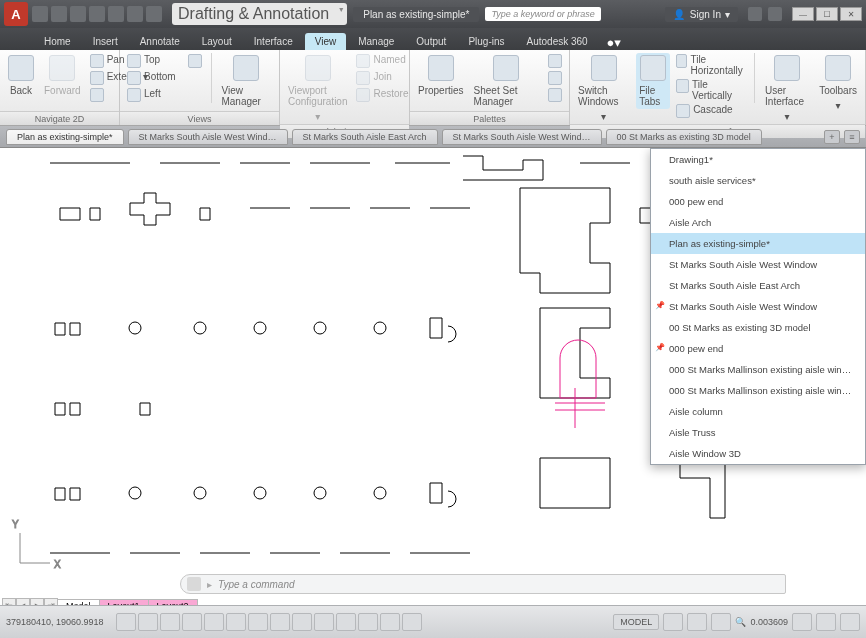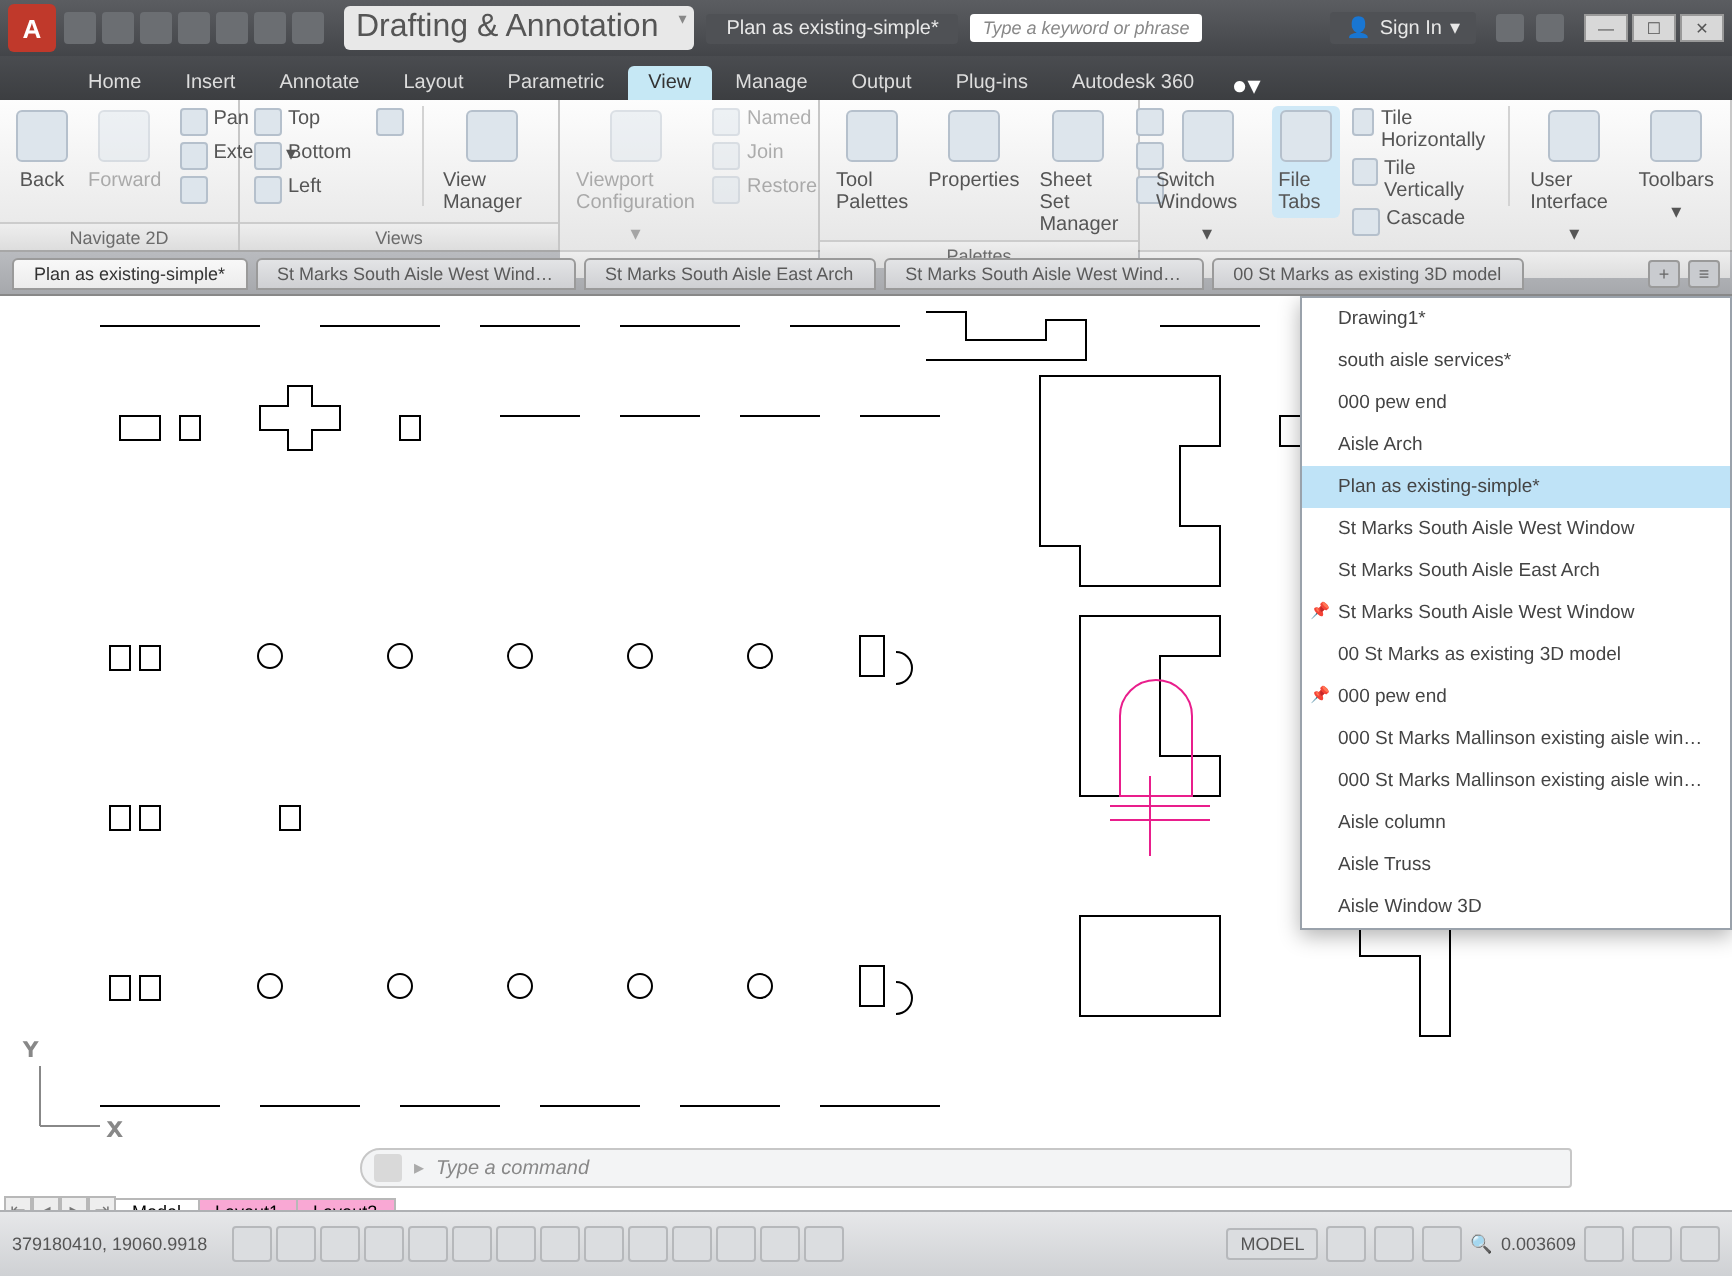--- a/index.html
+++ b/index.html
@@ -103,21 +103,21 @@
     <div>☐</div>
     <div>✕</div>
   </div>
 </div>
 
 <div class="ribbon-tabs" id="ribbon-tabs">
     <div class="tab">Home</div>
     <div class="tab">Insert</div>
     <div class="tab">Annotate</div>
     <div class="tab">Layout</div>
-    <div class="tab">Parametric</div>
+    <div class="tab">Interface</div>
     <div class="tab active">View</div>
     <div class="tab">Manage</div>
     <div class="tab">Output</div>
     <div class="tab">Plug-ins</div>
     <div class="tab">Autodesk 360</div>
     <div class="gear">●▾</div>
   </div>
 
 <div class="ribbon">
   <div class="panel" style="width:120px">
@@ -190,24 +190,20 @@
             <div class="sico"></div>
             <span>Restore</span>
           </div>
       </div>
     </div>
     <div class="panel-title">Model Viewports</div>
   </div>
 
   <div class="panel" style="width:160px">
     <div class="panel-body">
-      <div class="bigbtn">
-          <div class="ico"></div>
-          <span>Tool Palettes</span>
-        </div>
       <div class="bigbtn">
           <div class="ico"></div>
           <span>Properties</span>
         </div>
       <div class="bigbtn">
           <div class="ico"></div>
           <span>Sheet Set Manager</span>
         </div>
       <div class="stack">
         <div class="smallrow">

